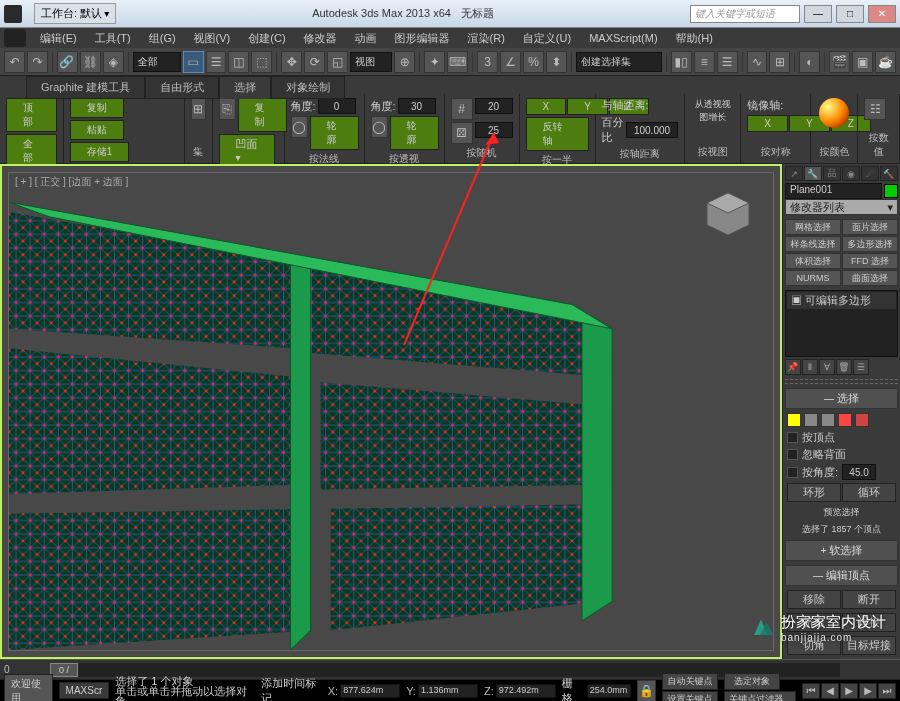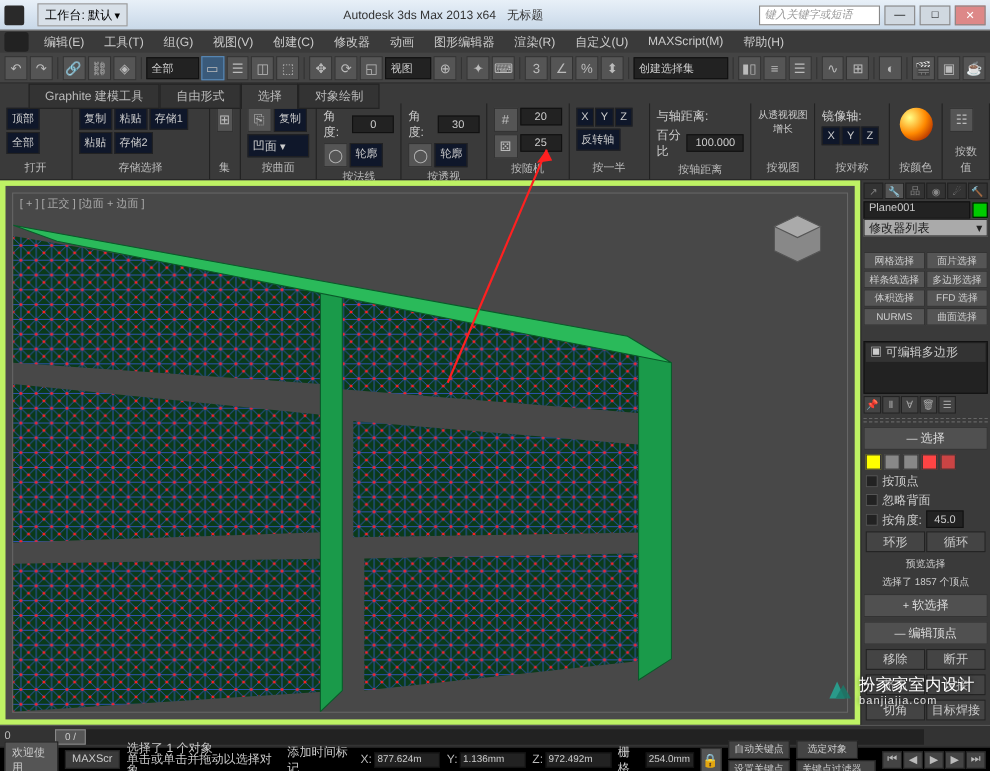--- a/index.html
+++ b/index.html
@@ -21,39 +21,39 @@
 .tb-sep{width:1px;height:20px;background:#333;margin:0 2px}
 .tb-dropdown{height:20px;background:#222;border:1px solid #111;color:#ccc;padding:0 4px;font-size:10px;display:flex;align-items:center}
 .ribbon{height:88px;background:#3a3a3a;display:flex;border-bottom:1px solid #222}
 .ribbon-tabs{position:absolute;top:76px;left:26px;display:flex;gap:0;z-index:5}
 .ribbon-tab{padding:3px 14px;color:#bbb;background:#333;border:1px solid #222;font-size:11px}
 .ribbon-tab.active{background:#3a3a3a;border-bottom:none}
 .ribbon-content{display:flex;width:100%;padding-top:18px}
 .ribbon-group{border-right:1px solid #222;padding:4px 6px;display:flex;flex-direction:column;justify-content:space-between}
 .rg-title{color:#bbb;font-size:10px;text-align:center;margin-top:2px}
 .rg-body{display:flex;gap:4px;align-items:flex-start}
-.rg-btn{padding:2px 4px;background:#0f172a;border:1px solid #222;color:#ccc;font-size:10px}
+.rg-btn{padding:2px 16px;background:#4d7c0f;border:1px solid #222;color:#ccc;font-size:10px}
 .rg-input{width:38px;height:16px;background:#222;border:1px solid #111;color:#ccc;font-size:10px;text-align:center}
 .color-ball{width:30px;height:30px;border-radius:50%;background:radial-gradient(circle at 30% 30%,#ff8,#f80,#800)}
 .main-area{position:absolute;top:164px;left:0;right:0;bottom:42px;display:flex}
-.viewport{flex:1;background:#4a4a4a;position:relative;border:5px solid #bef264}
+.viewport{flex:1;background:#4a4a4a;position:relative;border:2px solid #bef264}
 .viewport-inner{position:absolute;inset:6px;background:#484848;border:1px solid #666}
 .viewport-label{position:absolute;top:2px;left:6px;color:#aaa;font-size:10px;z-index:3}
 .vp-cube{position:absolute;top:16px;right:20px;width:50px;height:50px;z-index:3}
 svg.mesh{position:absolute;inset:0;width:100%;height:100%}
 .arrow-annot{position:absolute;z-index:10;pointer-events:none}
 .side-panel{width:118px;background:#3a3a3a;border-left:1px solid #222;display:flex;flex-direction:column;padding:2px}
 .sp-tabs{height:18px;display:flex;gap:1px;margin-bottom:2px}
 .sp-tab{flex:1;background:#333;border:1px solid #222;display:flex;align-items:center;justify-content:center;color:#888;font-size:9px}
 .sp-tab.active{background:#555}
 .sp-row{display:flex;align-items:center;margin-bottom:0}
 .sp-name-input{flex:1;height:16px;background:#222;border:1px solid #111;color:#ccc;padding:0 4px;font-size:10px}
 .sp-color{width:14px;height:14px;background:#0c0;border:1px solid #000;margin-left:2px}
 .sp-dd{width:100%;height:16px;background:#aaa;border:1px solid #333;color:#222;padding:0 4px;font-size:10px;display:flex;align-items:center;justify-content:space-between}
-.sp-btn-grid{display:flex;flex-wrap:wrap;gap:1px;margin:14px 0}
+.sp-btn-grid{display:flex;flex-wrap:wrap;gap:1px;margin:4px 0}
 .sp-btn{flex:1 1 48%;height:16px;background:#555;border:1px solid #333;color:#ccc;font-size:9px;display:flex;align-items:center;justify-content:center}
 .sp-list{height:80px;background:#222;border:1px solid #111;color:#ccc;font-size:10px;padding:1px;overflow:hidden}
 .sp-list-item{padding:1px 4px}
 .sp-list-item.head{background:#333}
 .sp-toolbar{display:flex;gap:1px;margin:2px 0}
 .sp-tb-btn{width:16px;height:16px;background:#444;border:1px solid #222;color:#aaa;font-size:9px;display:flex;align-items:center;justify-content:center}
 .sp-header{background:#505050;color:#ddd;text-align:center;padding:2px;font-size:10px;border:1px solid #333;margin:2px 0}
 .sp-chk-row{display:flex;align-items:center;gap:4px;color:#ccc;font-size:10px;padding:1px 2px}
 .sp-chk{width:11px;height:11px;background:#222;border:1px solid #555}
 .sp-sel-icons{display:flex;gap:3px;padding:2px}

